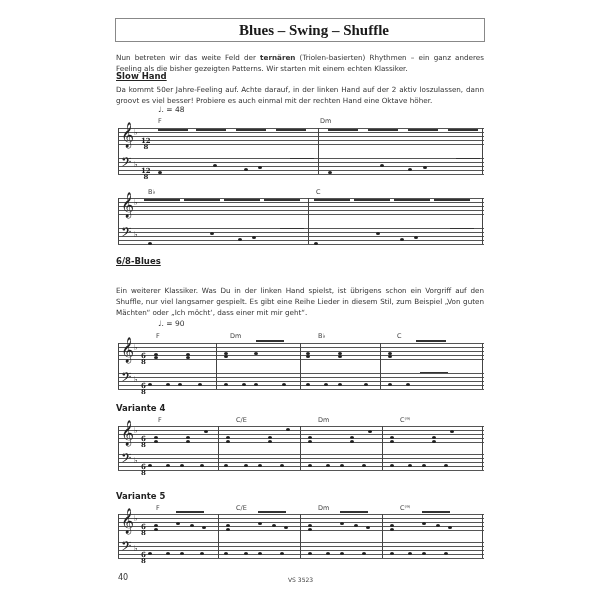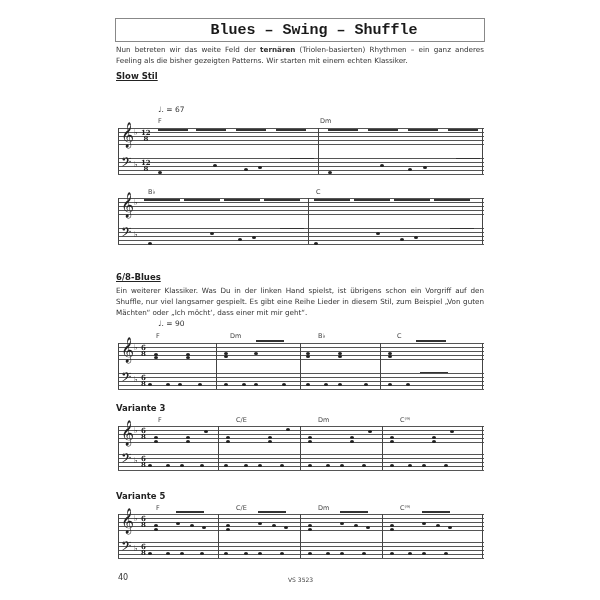--- a/index.html
+++ b/index.html
@@ -1,51 +1,52 @@
 <!DOCTYPE html>
 <html><head>
 <meta charset="utf-8">
 <style>
   html,body{margin:0;padding:0;background:#fff;}
   body{width:600px;height:600px;position:relative;overflow:hidden;font-family:"DejaVu Sans",sans-serif;color:#222;}
   .page{position:absolute;left:0;top:0;width:600px;height:600px;background:#fff;}
   .title-box{position:absolute;left:115px;top:18px;width:370px;height:24px;border:1px solid #888;box-sizing:border-box;text-align:center;}
-  .title-box span{font-family:Liberation Mono, monospace;font-weight:bold;font-size:15px;line-height:22px;color:#1a1a1a;margin-left:28px;}
+  .title-box span{font-family:Liberation Serif, serif;font-weight:bold;font-size:15px;line-height:22px;color:#1a1a1a;margin-left:28px;}
   .para{position:absolute;left:116px;width:368px;font-size:7.2px;line-height:11px;color:#333;text-align:justify;}
   .heading{position:absolute;left:116px;font-size:8.5px;font-weight:bold;color:#222;}
   .heading.ul{text-decoration:underline;}
   .tempo{position:absolute;font-size:7.5px;color:#333;}
   .chord{position:absolute;font-size:6.5px;color:#444;}
   .system{position:absolute;left:118px;width:366px;}
   .staff{position:absolute;left:0;width:100%;height:16px;}
   .staff .line{position:absolute;left:0;width:100%;height:0;border-top:0.7px solid #555;}
   .barline{position:absolute;width:0;border-left:0.8px solid #444;}
   .clef{position:absolute;font-family:"DejaVu Serif",serif;color:#222;}
-  .timesig{position:absolute;font-family:"DejaVu Serif",serif;font-weight:bold;font-size:7px;line-height:6px;color:#222;text-align:center;}
+  .timesig{position:absolute;font-family:"DejaVu Serif",serif;font-weight:bold;font-size:7px;line-height:6px;color:#222;text-align:center;margin-top:8px;}
   .flat{position:absolute;font-size:8px;color:#222;}
   .note{position:absolute;width:4px;height:3px;background:#222;border-radius:50%;}
   .beam{position:absolute;height:2px;background:#333;}
   .footer{position:absolute;font-size:8px;color:#333;}
   .code{position:absolute;font-size:6px;color:#444;}
 </style>
 </head>
 <body>
 
 <div class="page">
 
   <div class="title-box">
     <span>Blues – Swing – Shuffle</span>
   </div>
 
-  <div class="para" style="top:44px;">
+  <div class="para" style="top:52px;">
     <span>Nun betreten wir das weite Feld der </span><b>ternären</b><span> (Triolen-basierten) Rhythmen – ein ganz anderes Feeling als die bisher gezeigten Patterns. Wir starten mit einem echten Klassiker.</span>
   </div>
 
-  <div class="heading ul" style="top:71px;">Slow Stil</div>
-  <div class="tempo" style="left:158px;top:105px;">♩. = 67</div>
+  <div class="heading ul" style="top:71px;">Slow Hand</div>
+  <div class="para" style="top:84px;">Da kommt 50er Jahre-Feeling auf. Achte darauf, in der linken Hand auf der 2 aktiv loszulassen, dann groovt es viel besser! Probiere es auch einmal mit der rechten Hand eine Oktave höher.</div>
+  <div class="tempo" style="left:158px;top:105px;">♩. = 48</div>
   <div class="chord" style="left:158px;top:117px;">F</div>
   <div class="chord" style="left:320px;top:117px;">Dm</div>
 
   <div class="system" style="top:128px;height:46px;">
     <div class="staff" style="top:0;">
       <div class="line" style="top:0"></div>
         <div class="line" style="top:4px"></div>
         <div class="line" style="top:8px"></div>
         <div class="line" style="top:12px"></div>
         <div class="line" style="top:16px"></div>
@@ -126,21 +127,21 @@
     <div class="note" style="left:120px;top:40px;"></div>
     <div class="note" style="left:134px;top:38px;"></div>
     <div class="beam" style="left:162px;top:30px;width:24px;height:1px;"></div>
     <div class="note" style="left:196px;top:44px;"></div>
     <div class="note" style="left:258px;top:34px;"></div>
     <div class="note" style="left:282px;top:40px;"></div>
     <div class="note" style="left:296px;top:38px;"></div>
     <div class="beam" style="left:332px;top:30px;width:24px;height:1px;"></div>
   </div>
 
-  <div class="heading ul" style="top:272px;">6/8-Blues</div>
+  <div class="heading ul" style="top:256px;">6/8-Blues</div>
   <div class="para" style="top:285px;">Ein weiterer Klassiker. Was Du in der linken Hand spielst, ist übrigens schon ein Vorgriff auf den Shuffle, nur viel langsamer gespielt. Es gibt eine Reihe Lieder in diesem Stil, zum Beispiel „Von guten Mächten“ oder „Ich möcht‘, dass einer mit mir geht“.</div>
   <div class="tempo" style="left:158px;top:319px;">♩. = 90</div>
 
   <div class="chord" style="left:156px;top:332px;">F</div>
   <div class="chord" style="left:230px;top:332px;">Dm</div>
   <div class="chord" style="left:318px;top:332px;">B♭</div>
   <div class="chord" style="left:397px;top:332px;">C</div>
 
   <div class="system" style="top:343px;height:46px;">
     <div class="staff" style="top:0;">
@@ -193,21 +194,21 @@
       <div class="note" style="left:164px;top:40px;"></div>
     <div class="note" style="left:188px;top:40px;"></div>
       <div class="note" style="left:206px;top:40px;"></div>
       <div class="note" style="left:220px;top:40px;"></div>
       <div class="note" style="left:246px;top:40px;"></div>
     <div class="note" style="left:270px;top:40px;"></div>
       <div class="note" style="left:288px;top:40px;"></div>
     <div class="beam" style="left:302px;top:29px;width:28px;height:1px;"></div>
   </div>
 
-  <div class="heading" style="top:403px;">Variante 3</div>
+  <div class="heading" style="top:403px;">Variante 4</div>
   <div class="chord" style="left:158px;top:416px;">F</div>
   <div class="chord" style="left:236px;top:416px;">C/E</div>
   <div class="chord" style="left:318px;top:416px;">Dm</div>
   <div class="chord" style="left:400px;top:416px;">C⁽⁹⁾</div>
 
   <div class="system" style="top:426px;height:46px;">
     <div class="staff" style="top:0;">
       <div class="line" style="top:0"></div>
         <div class="line" style="top:4px"></div>
         <div class="line" style="top:8px"></div>

